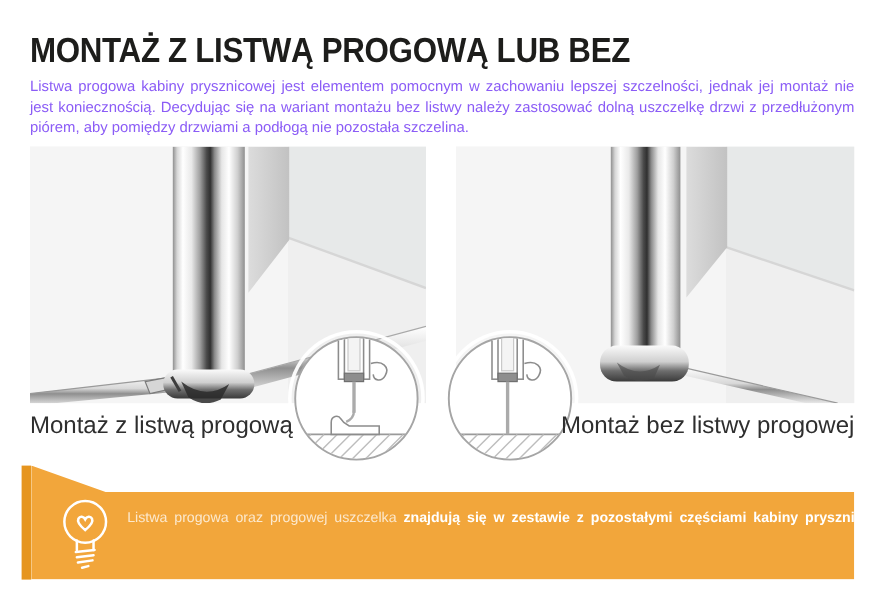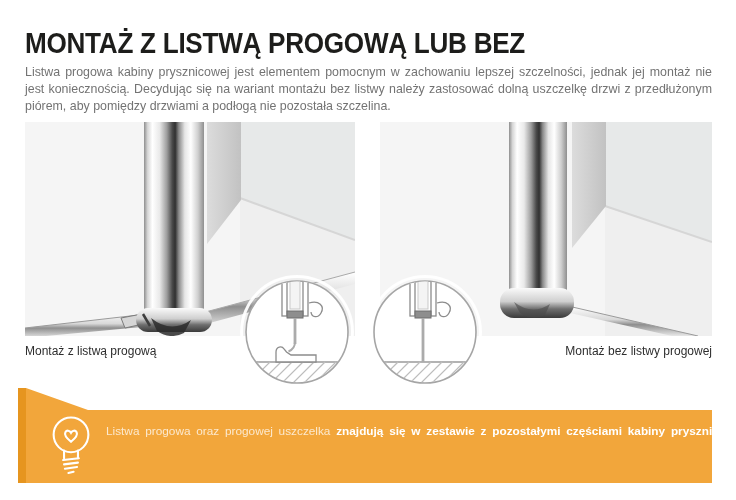--- a/index.html
+++ b/index.html
@@ -10,39 +10,39 @@
   
   .page-title{
     position:absolute;left:25px;top:8px;
     font-size:29px;font-weight:700;color:#1d1d1b;
     letter-spacing:-0.3px;white-space:nowrap;
     transform:scaleX(0.9);transform-origin:0 50%;
   }
   
   .intro{
     position:absolute;left:25px;top:52px;width:687px;
-    font-size:12.4px;line-height:17px;color:#737373;
+    font-size:12.4px;line-height:17px;color:#8b5cf6;
     text-align:justify;
   }
   
   .photo{
     position:absolute;top:122px;height:214px;overflow:hidden;background:#f5f5f5;
   }
   .photo-left{left:25px;width:330px;}
   .photo-right{left:380px;width:332px;}
   
   .diagram{
     position:absolute;top:278px;width:108px;height:108px;border-radius:50%;
   }
   .diagram svg{display:block;}
   .diagram-left{left:243px;}
   .diagram-right{left:371px;}
   
   .caption{
-    position:absolute;top:344px;font-size:12px;color:#2e2e2e;white-space:nowrap;
+    position:absolute;top:344px;font-size:20px;color:#2e2e2e;white-space:nowrap;
   }
   .caption-left{left:25px;}
   .caption-right{right:24px;text-align:left;}
   
   .note-strip{
     position:absolute;left:18px;top:388px;width:8px;height:95px;background:#e6951f;
   }
   .note-body{
     position:absolute;left:26px;top:388px;width:686px;height:95px;background:#f2a63b;
     clip-path:polygon(0 0, 62px 22px, 100% 22px, 100% 100%, 0 100%);

